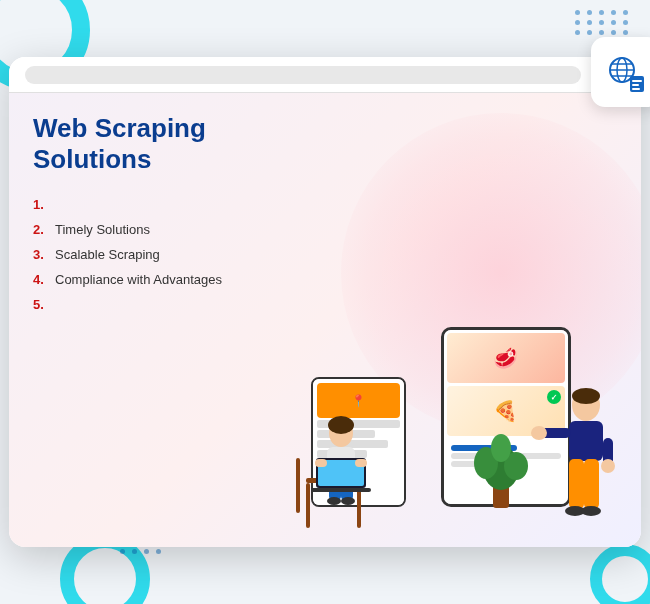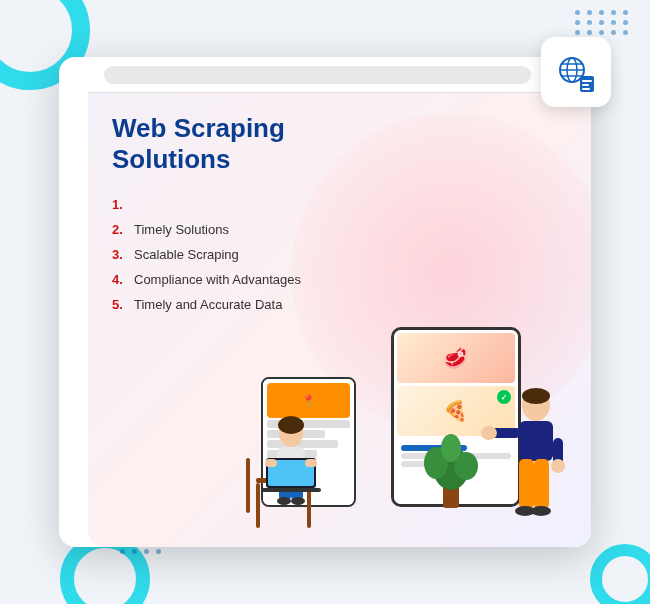--- a/index.html
+++ b/index.html
@@ -70,28 +70,27 @@
       width: 70px;
       height: 70px;
       border: 12px solid #00d4e8;
       border-radius: 50%;
       opacity: 0.8;
     }
 
     
     .browser-window {
       position: relative;
-      width: 532px;
+      width: 632px;
       height: 490px;
       background: white;
       border-radius: 16px;
       box-shadow: 0 10px 40px rgba(0,0,0,0.2);
       overflow: visible;
       z-index: 2;
-      padding-left: 29px;
     }
 
     
     .browser-bar {
       width: 100%;
       height: 36px;
       background: white;
       border-radius: 16px 16px 0 0;
       border-bottom: 1px solid #e0e0e0;
       display: flex;
@@ -436,21 +435,20 @@
           <li>
             <span class="list-number">3.</span>
             <span class="list-text">Scalable Scraping</span>
           </li>
           <li>
             <span class="list-number">4.</span>
             <span class="list-text">Compliance with Advantages</span>
           </li>
           <li>
             <span class="list-number">5.</span>
-            <span class="list-text">Timely and Accurate Data</span>
           </li>
         </ol>
     </div>
 
     <div class="illustration-area">
 
       <div class="device-small">
         <div class="device-small-screen">
           <div class="small-card orange">
             <span class="location-pin">📍</span>

